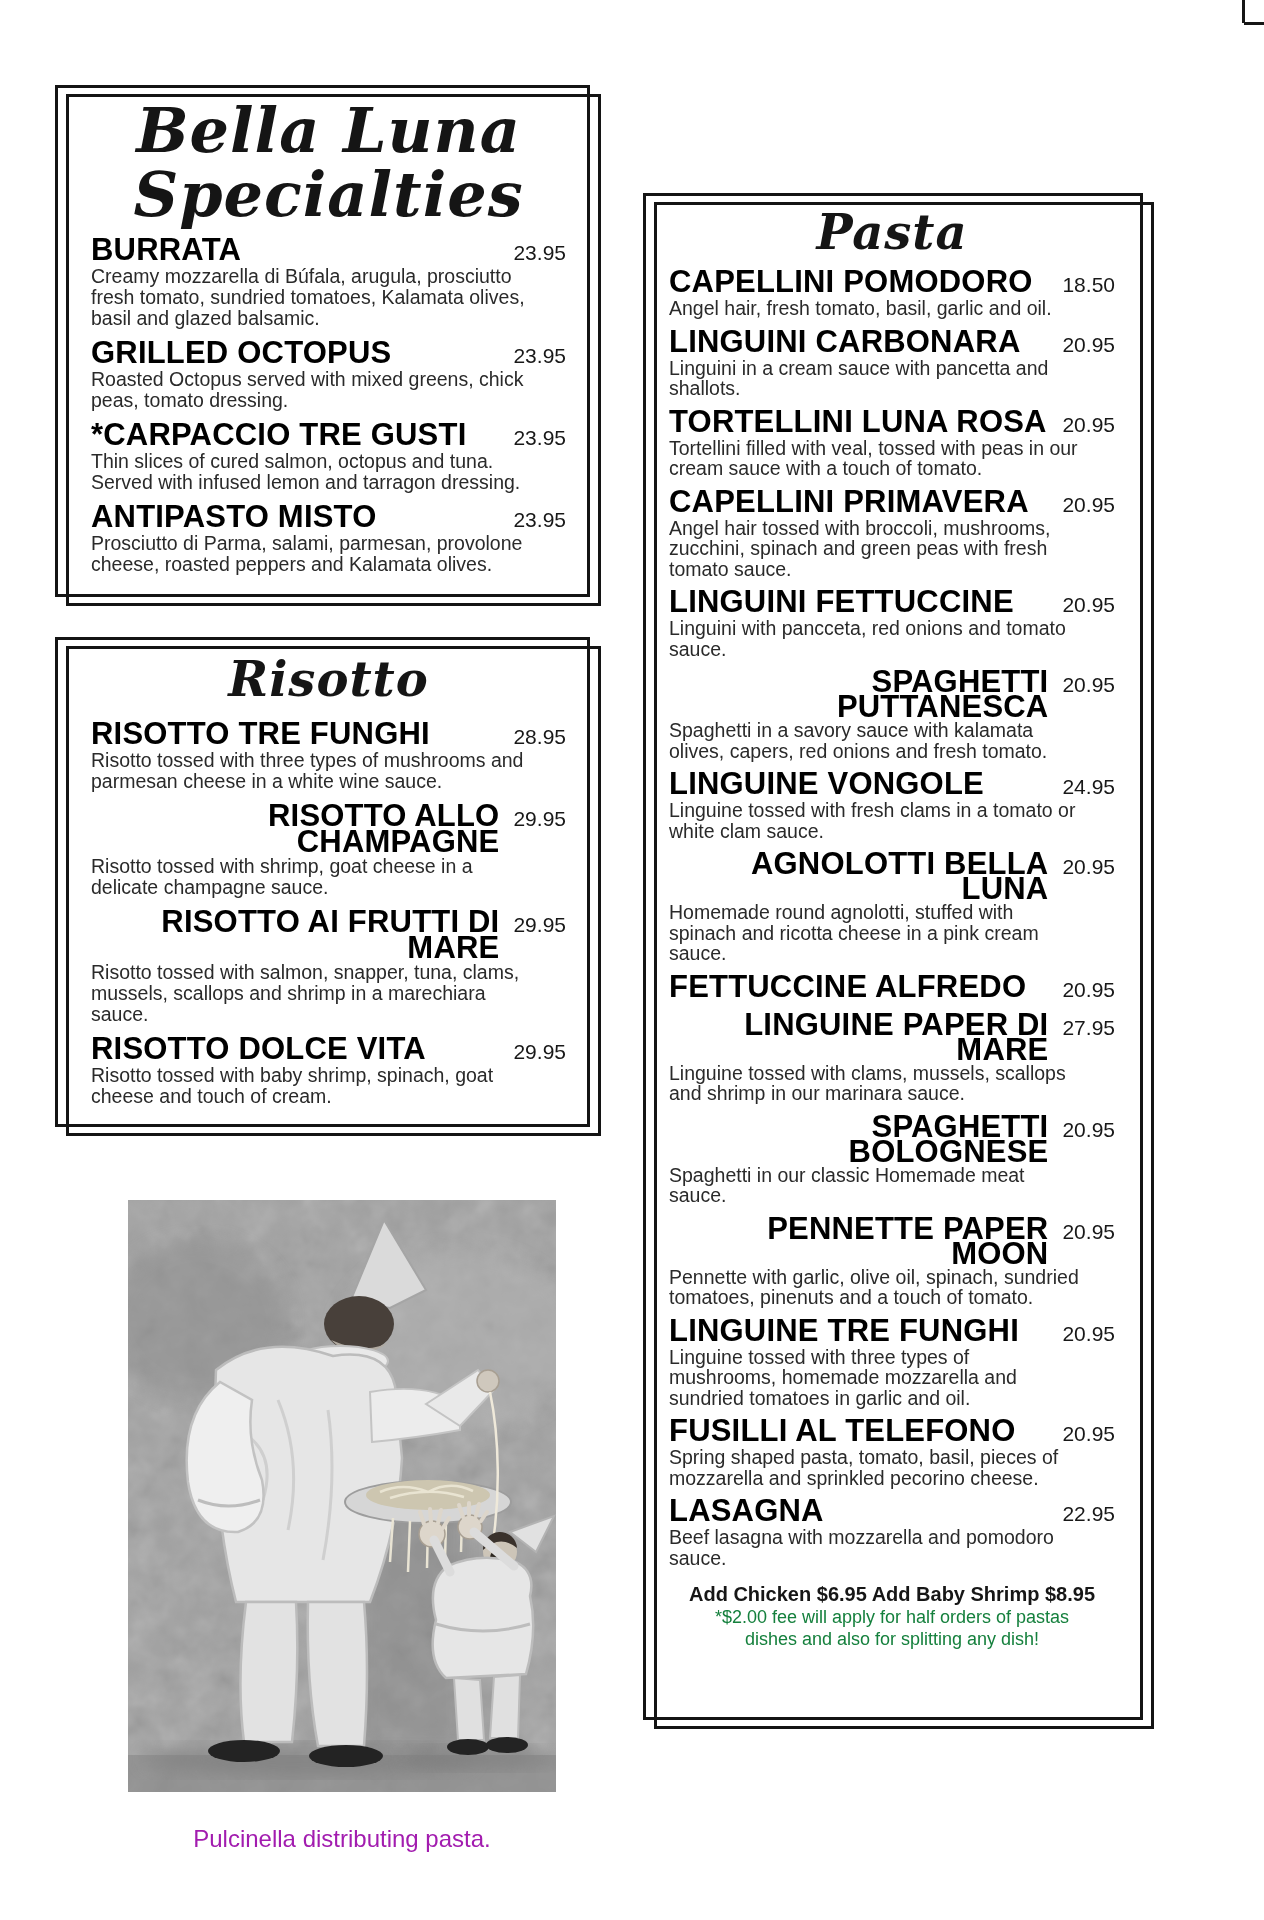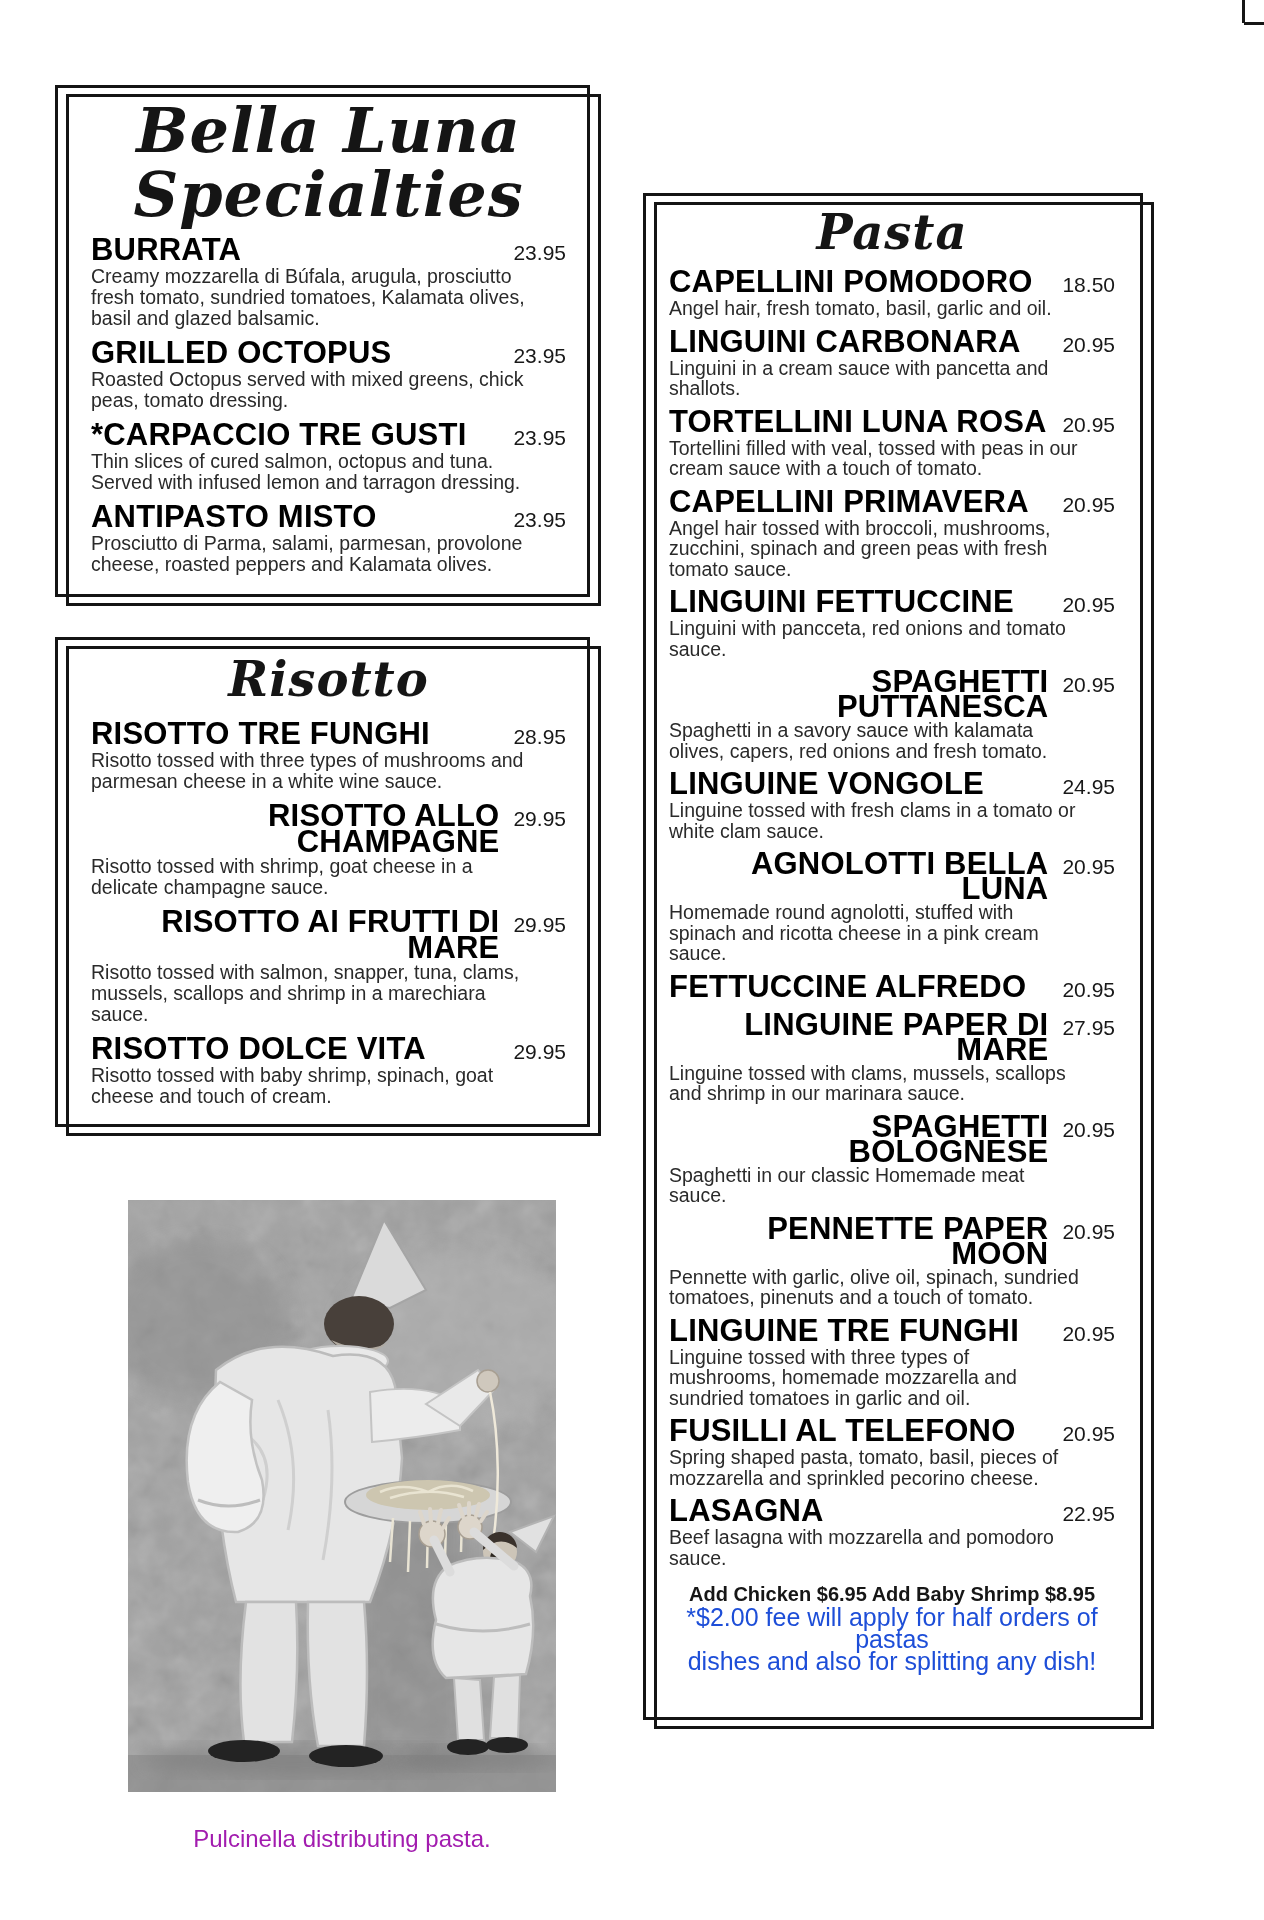--- a/index.html
+++ b/index.html
@@ -37,21 +37,21 @@
   .risotto-box .box-content { padding:10px 24px 16px 36px; }
 
   .pasta-box .box-content { padding:8px 28px 0 26px; }
   .pasta-box .script-title { font-size:48px; line-height:62px; margin-bottom:6px; }
   .pasta-box .item { margin-bottom:10px; }
   .pasta-box .item-name { line-height:25px; }
   .pasta-box .item-desc { line-height:20.5px; max-width:412px; }
 
   .footnote { text-align:center; margin-top:14px; }
   .footnote-bold { font-weight:bold; font-size:20px; line-height:24px; color:#161616; }
-  .footnote-line { font-size:25px; line-height:22px; color:#1d4ed8; }
+  .footnote-line { font-size:18px; line-height:22px; color:#15803d; }
 
   .artwork { position:absolute; left:128px; top:1200px; width:428px; height:592px; }
   .artwork svg { display:block; width:100%; height:100%; }
 
   .caption {
     position:absolute; left:128px; top:1814px; width:428px;
     text-align:center; font-size:24px; color:#a21caf;margin-top:11px;
   }
 </style>
 </head>

